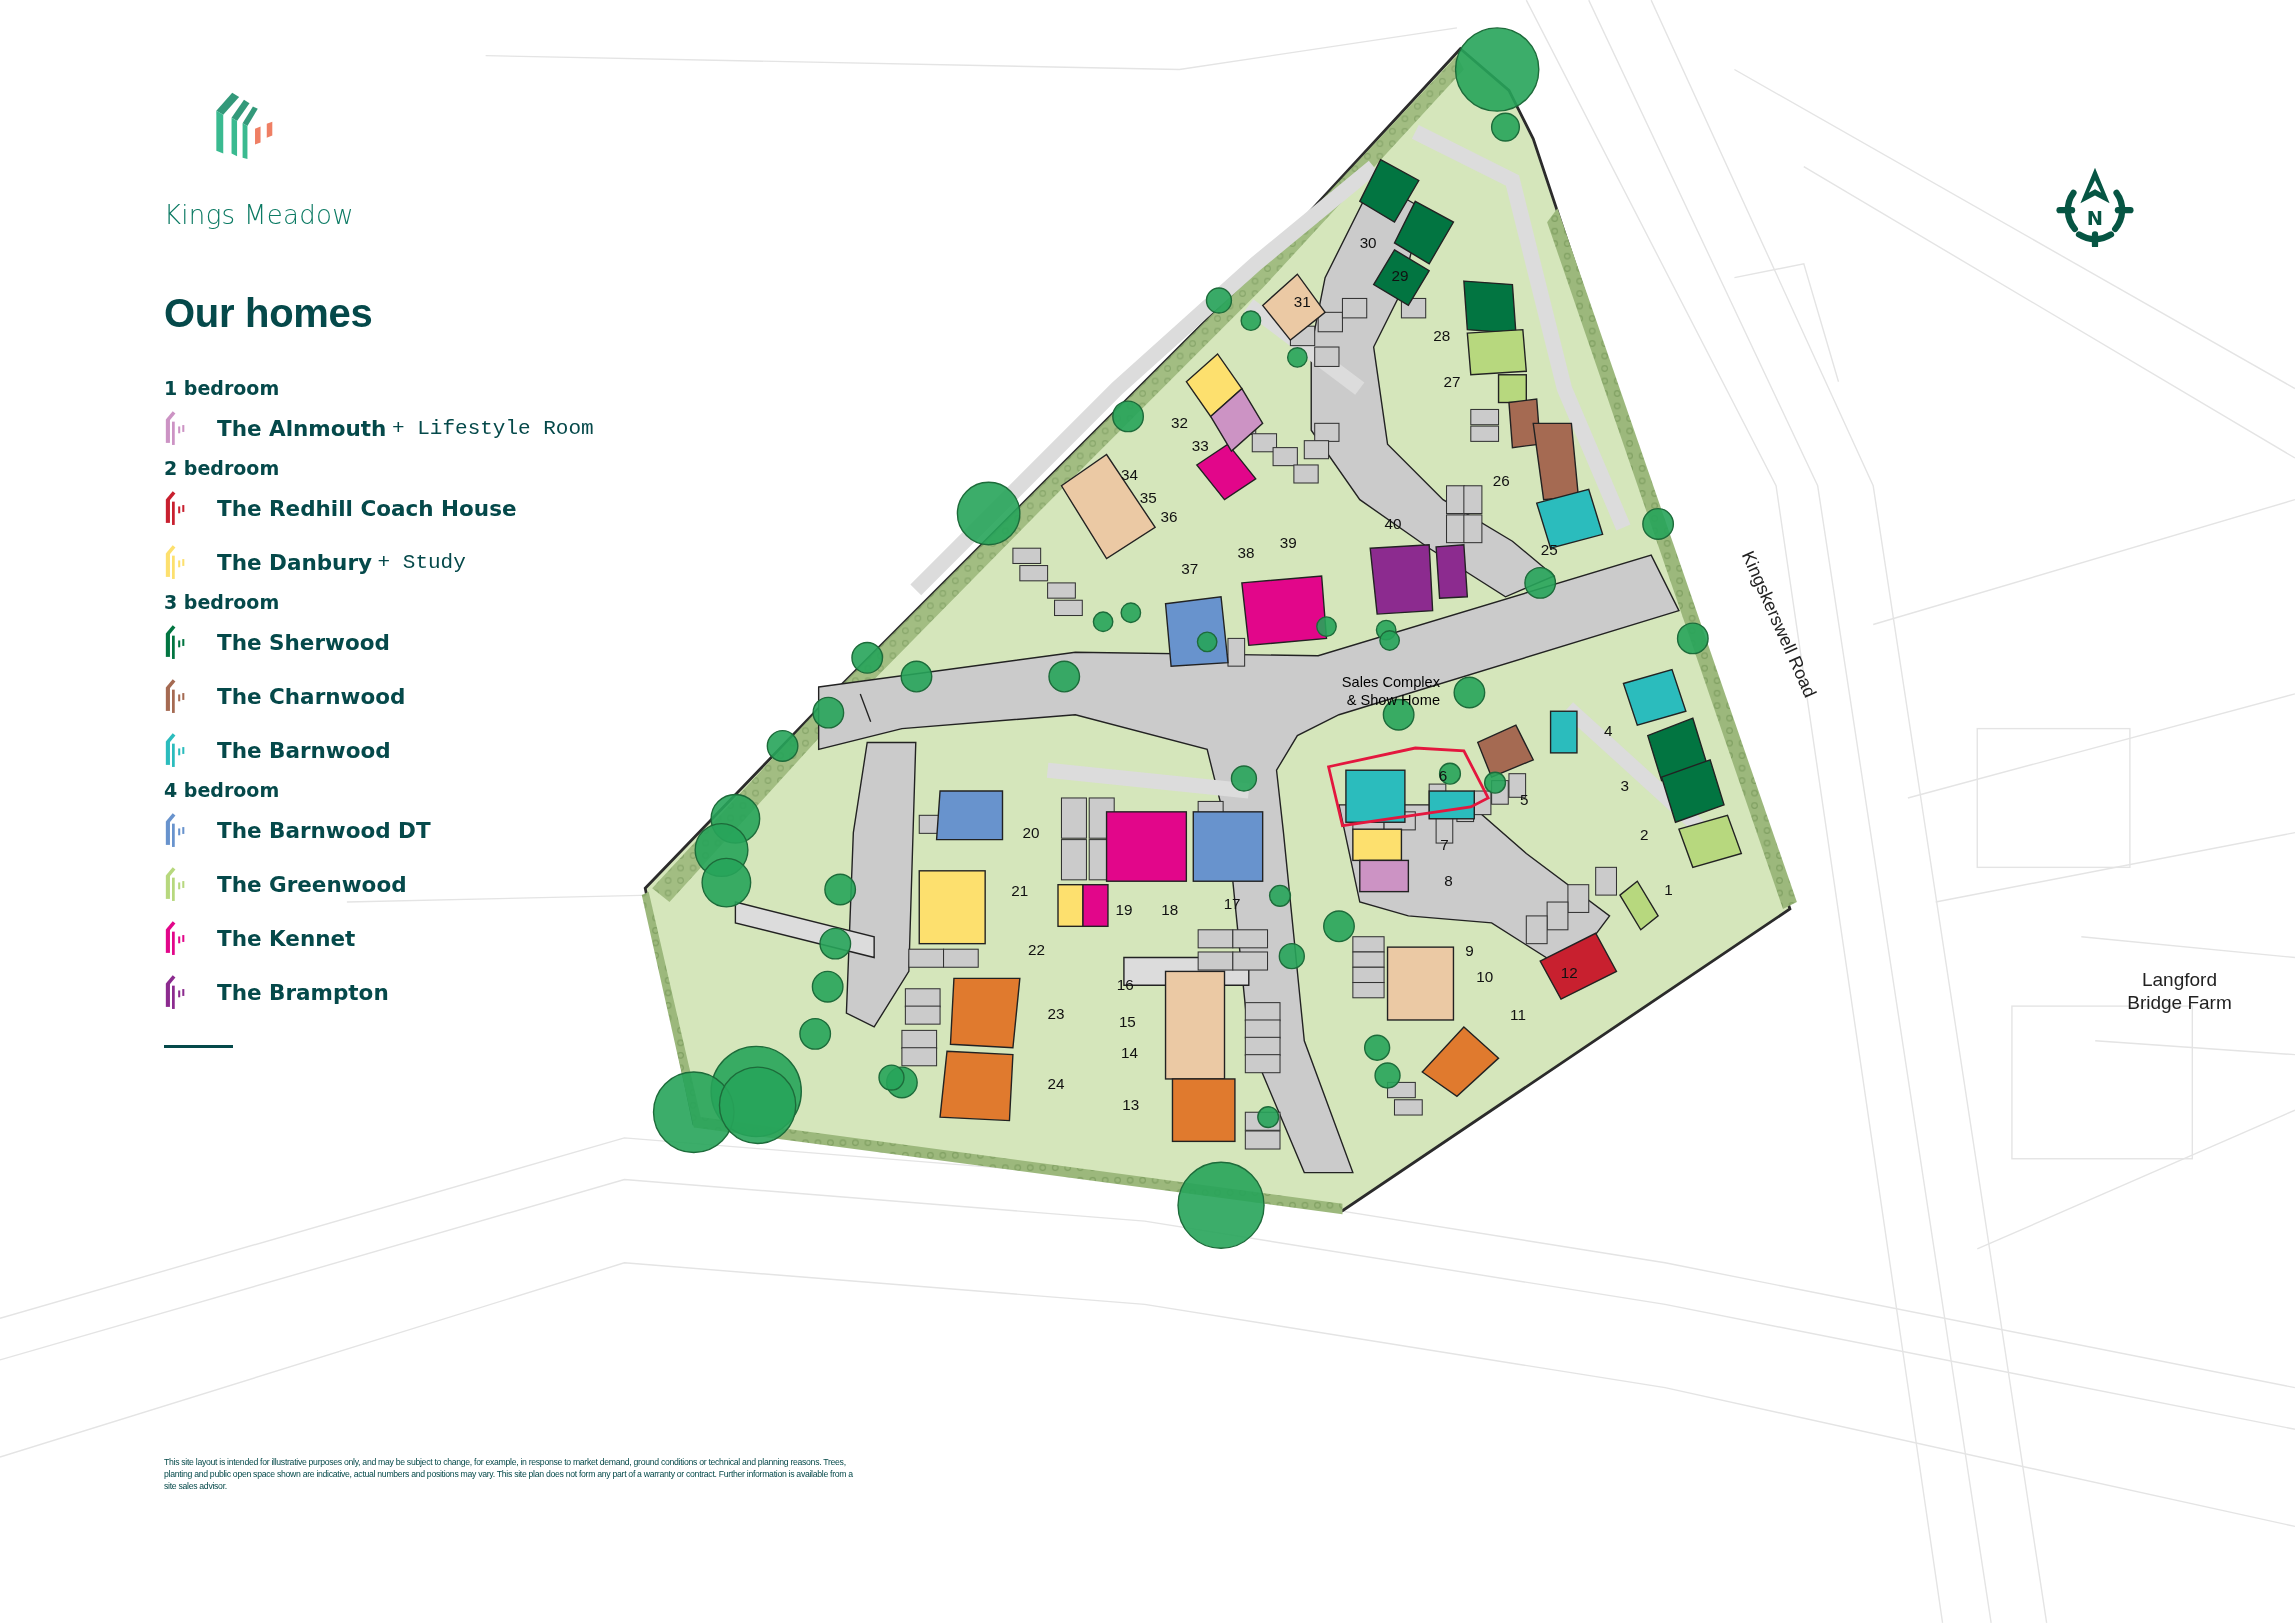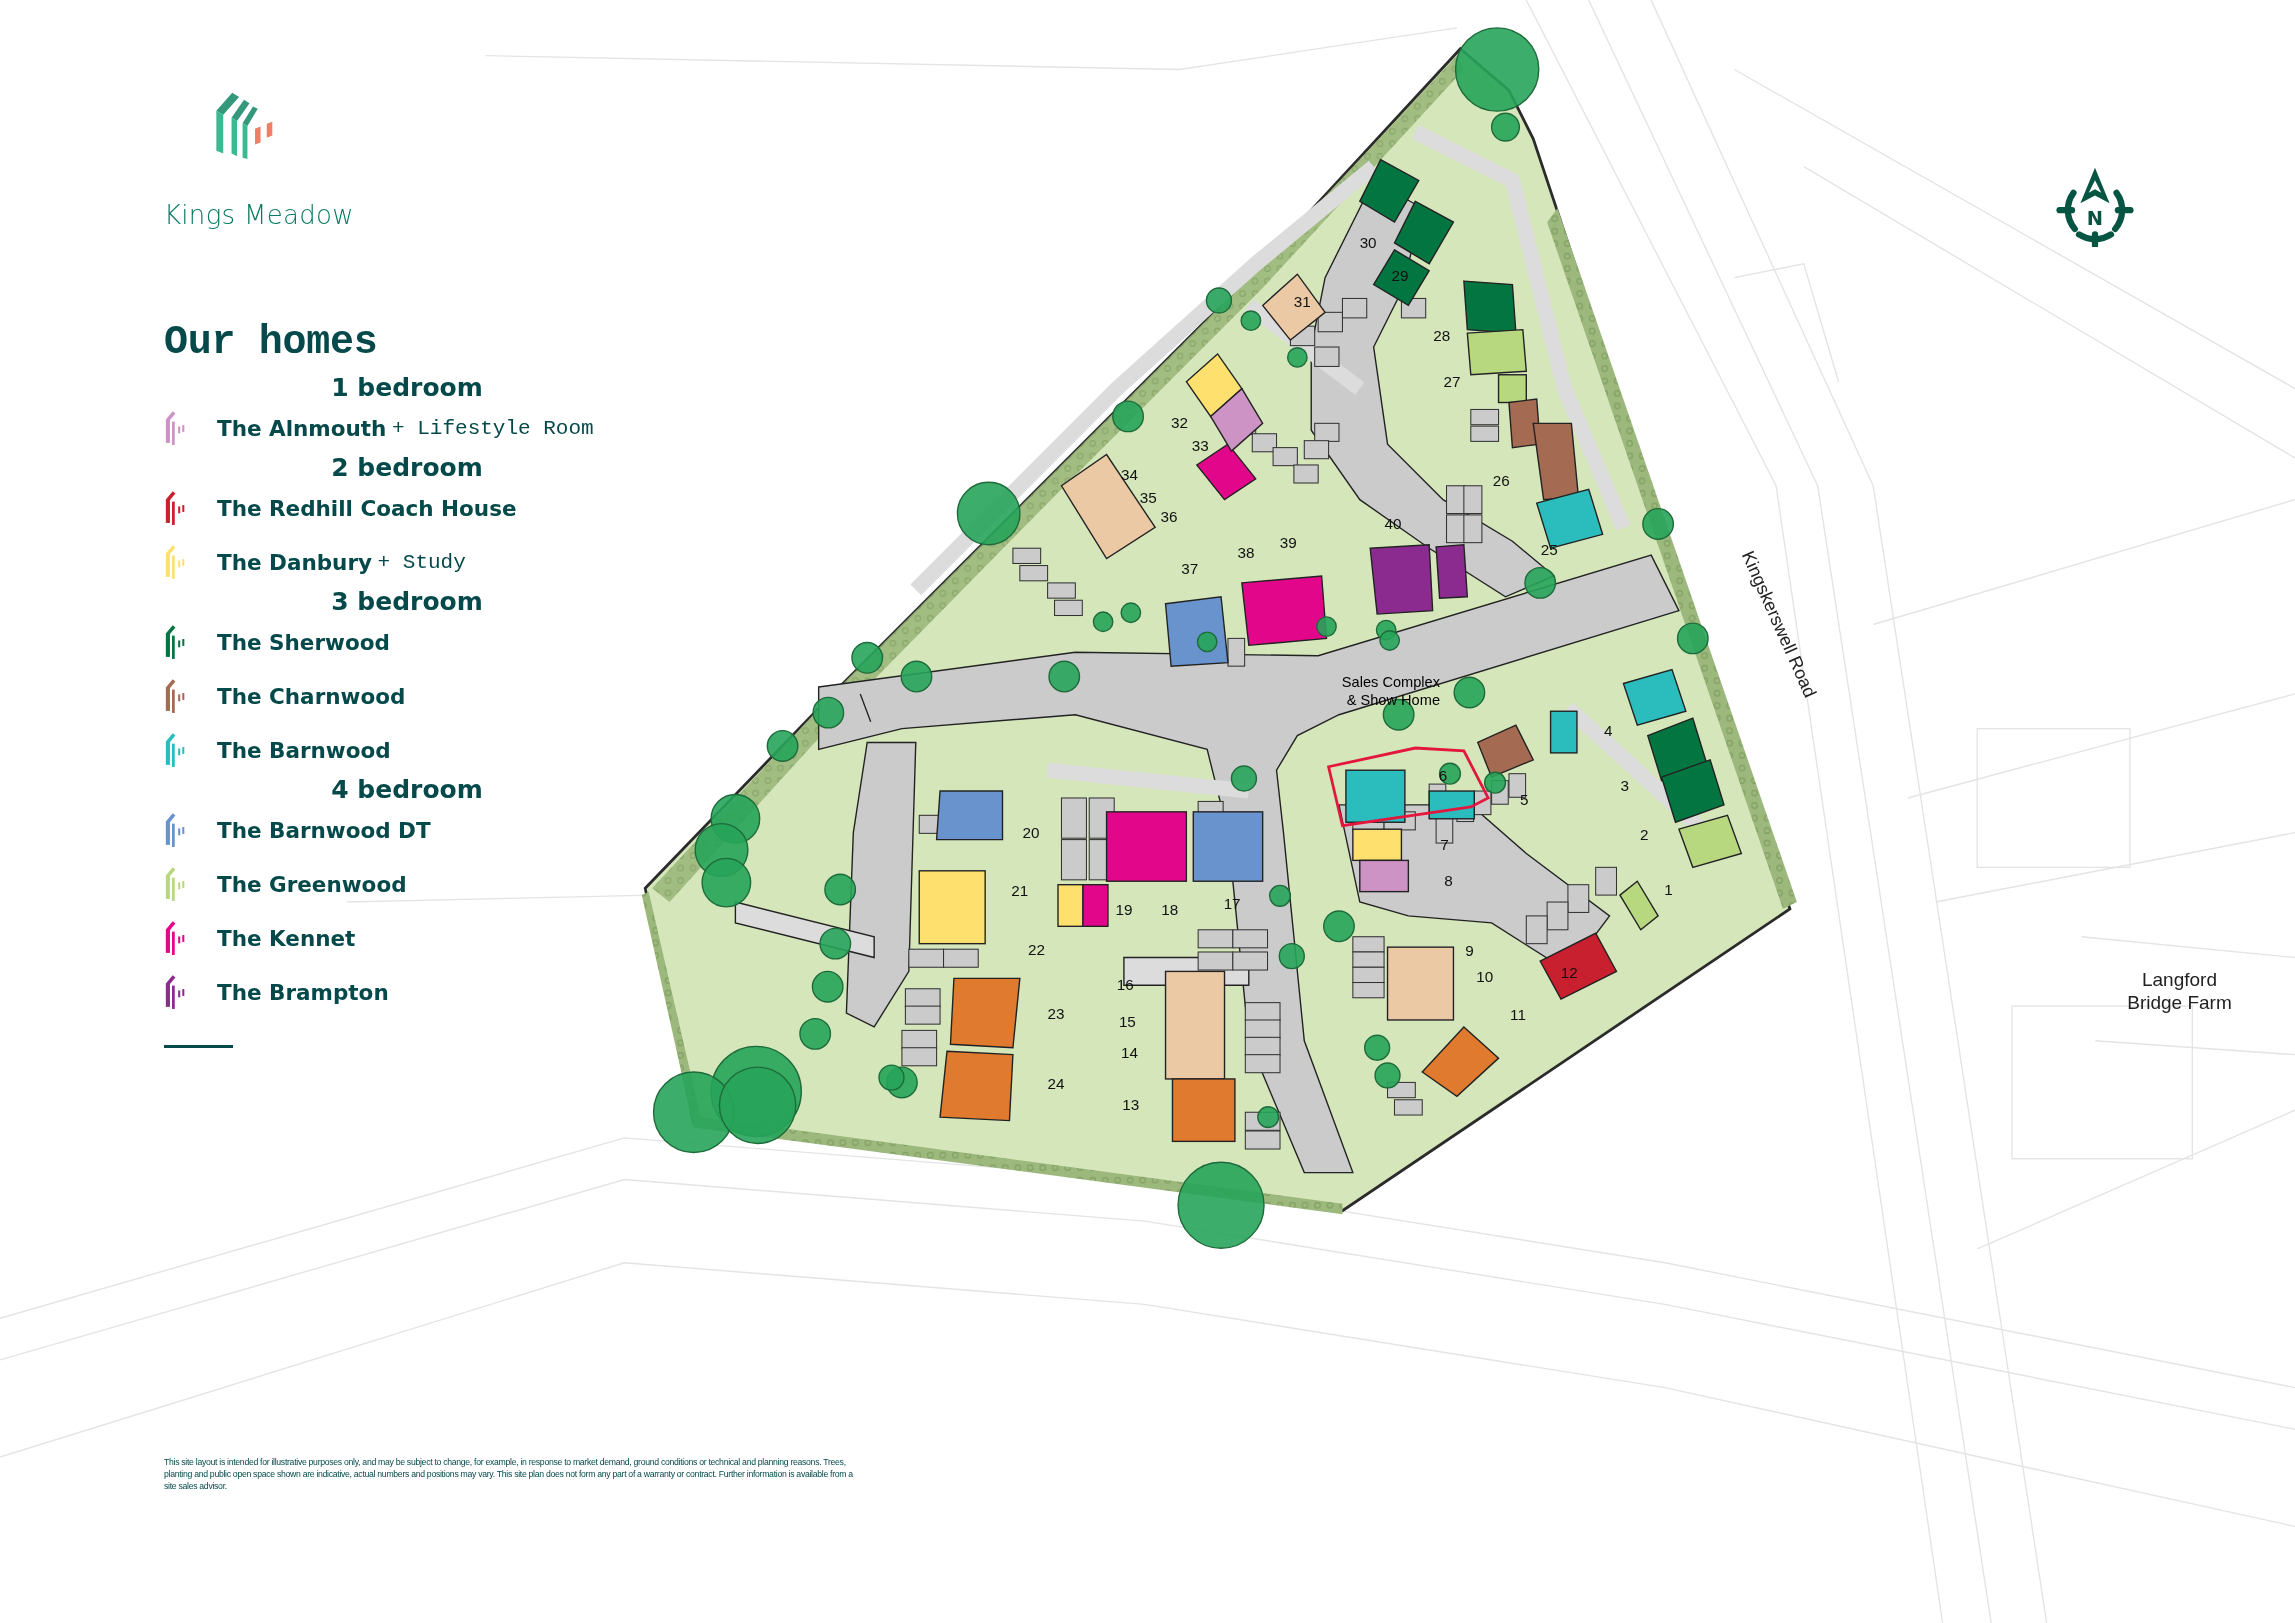--- a/index.html
+++ b/index.html
@@ -1,22 +1,22 @@
 <!DOCTYPE html>
 <html style="font-size:11px"><head>
 <meta charset="utf-8">
 <style>
   html, body { margin: 0; padding: 0; background: #ffffff; }
   body { width: 2295px; height: 1623px; position: relative; overflow: hidden; font-family: "Liberation Sans", sans-serif; color: #05494a; }
   .map-svg { position: absolute; left: 0; top: 0; width: 2295px; height: 1623px; }
   .logo { position: absolute; left: 208px; top: 90px; width: 83px; height: 76px; }
   .brand { position: absolute; left: 164px; top: 200px; font-size: 26px; color: #0b7a63; letter-spacing: 0.3px; font-family: "DejaVu Sans", sans-serif; font-weight: 300; }
-  .title { position: absolute; left: 164px; top: 320px; font-size: 40px; font-weight: 700; color: #05494a; font-family: Liberation Mono, monospace; letter-spacing: -0.3px; }
+  .title { position: absolute; left: 164px; top: 291px; font-size: 40px; font-weight: 700; color: #05494a; font-family: Liberation Sans, sans-serif; letter-spacing: -0.3px; }
   .legend { position: absolute; left: 164px; top: 375px; width: 486px; }
-  .bed-heading { font-size: 25px; font-weight: 700; color: #05494a; font-family: "DejaVu Sans", sans-serif; height: 26px; line-height: 26px; text-align: center; }
+  .bed-heading { font-size: 19px; font-weight: 700; color: #05494a; font-family: "DejaVu Sans", sans-serif; height: 26px; line-height: 26px; }
   .legend-row { display: flex; align-items: center; height: 54px; }
   .legend-row .icon { width: 53px; height: 37px; flex: 0 0 53px; }
   .legend-row .name { font-size: 21.5px; font-weight: 700; color: #05494a; font-family: "DejaVu Sans", sans-serif; white-space: nowrap; }
   .legend-row .extra { font-size: 21px; font-weight: 300; color: #05494a; font-family: Liberation Mono, monospace; margin-left: 5.6px; white-space: nowrap; }
   .divider { width: 69px; height: 2.8px; background: #05494a; margin-top: 26px; margin-bottom: 21px; }
   .aff-row { display: flex; align-items: flex-start; }
   .aff-text .name { font-size: 21.5px; font-weight: 700; font-family: "DejaVu Sans", sans-serif; color: #05494a; }
   .aff-text .sub { font-size: 14px; font-family: "DejaVu Sans", sans-serif; color: #05494a; margin-top: 5.6px; }
   .disclaimer { position: absolute; left: 164px; top: 1457px; width: 694px; font-size: 8.7px; line-height: 11.8px; color: #05494a; font-family: "Liberation Sans Narrow", "Liberation Sans", sans-serif; letter-spacing: -0.3px; }
   .compass { position: absolute; left: 2054px; top: 165px; width: 82px; height: 82px; }

